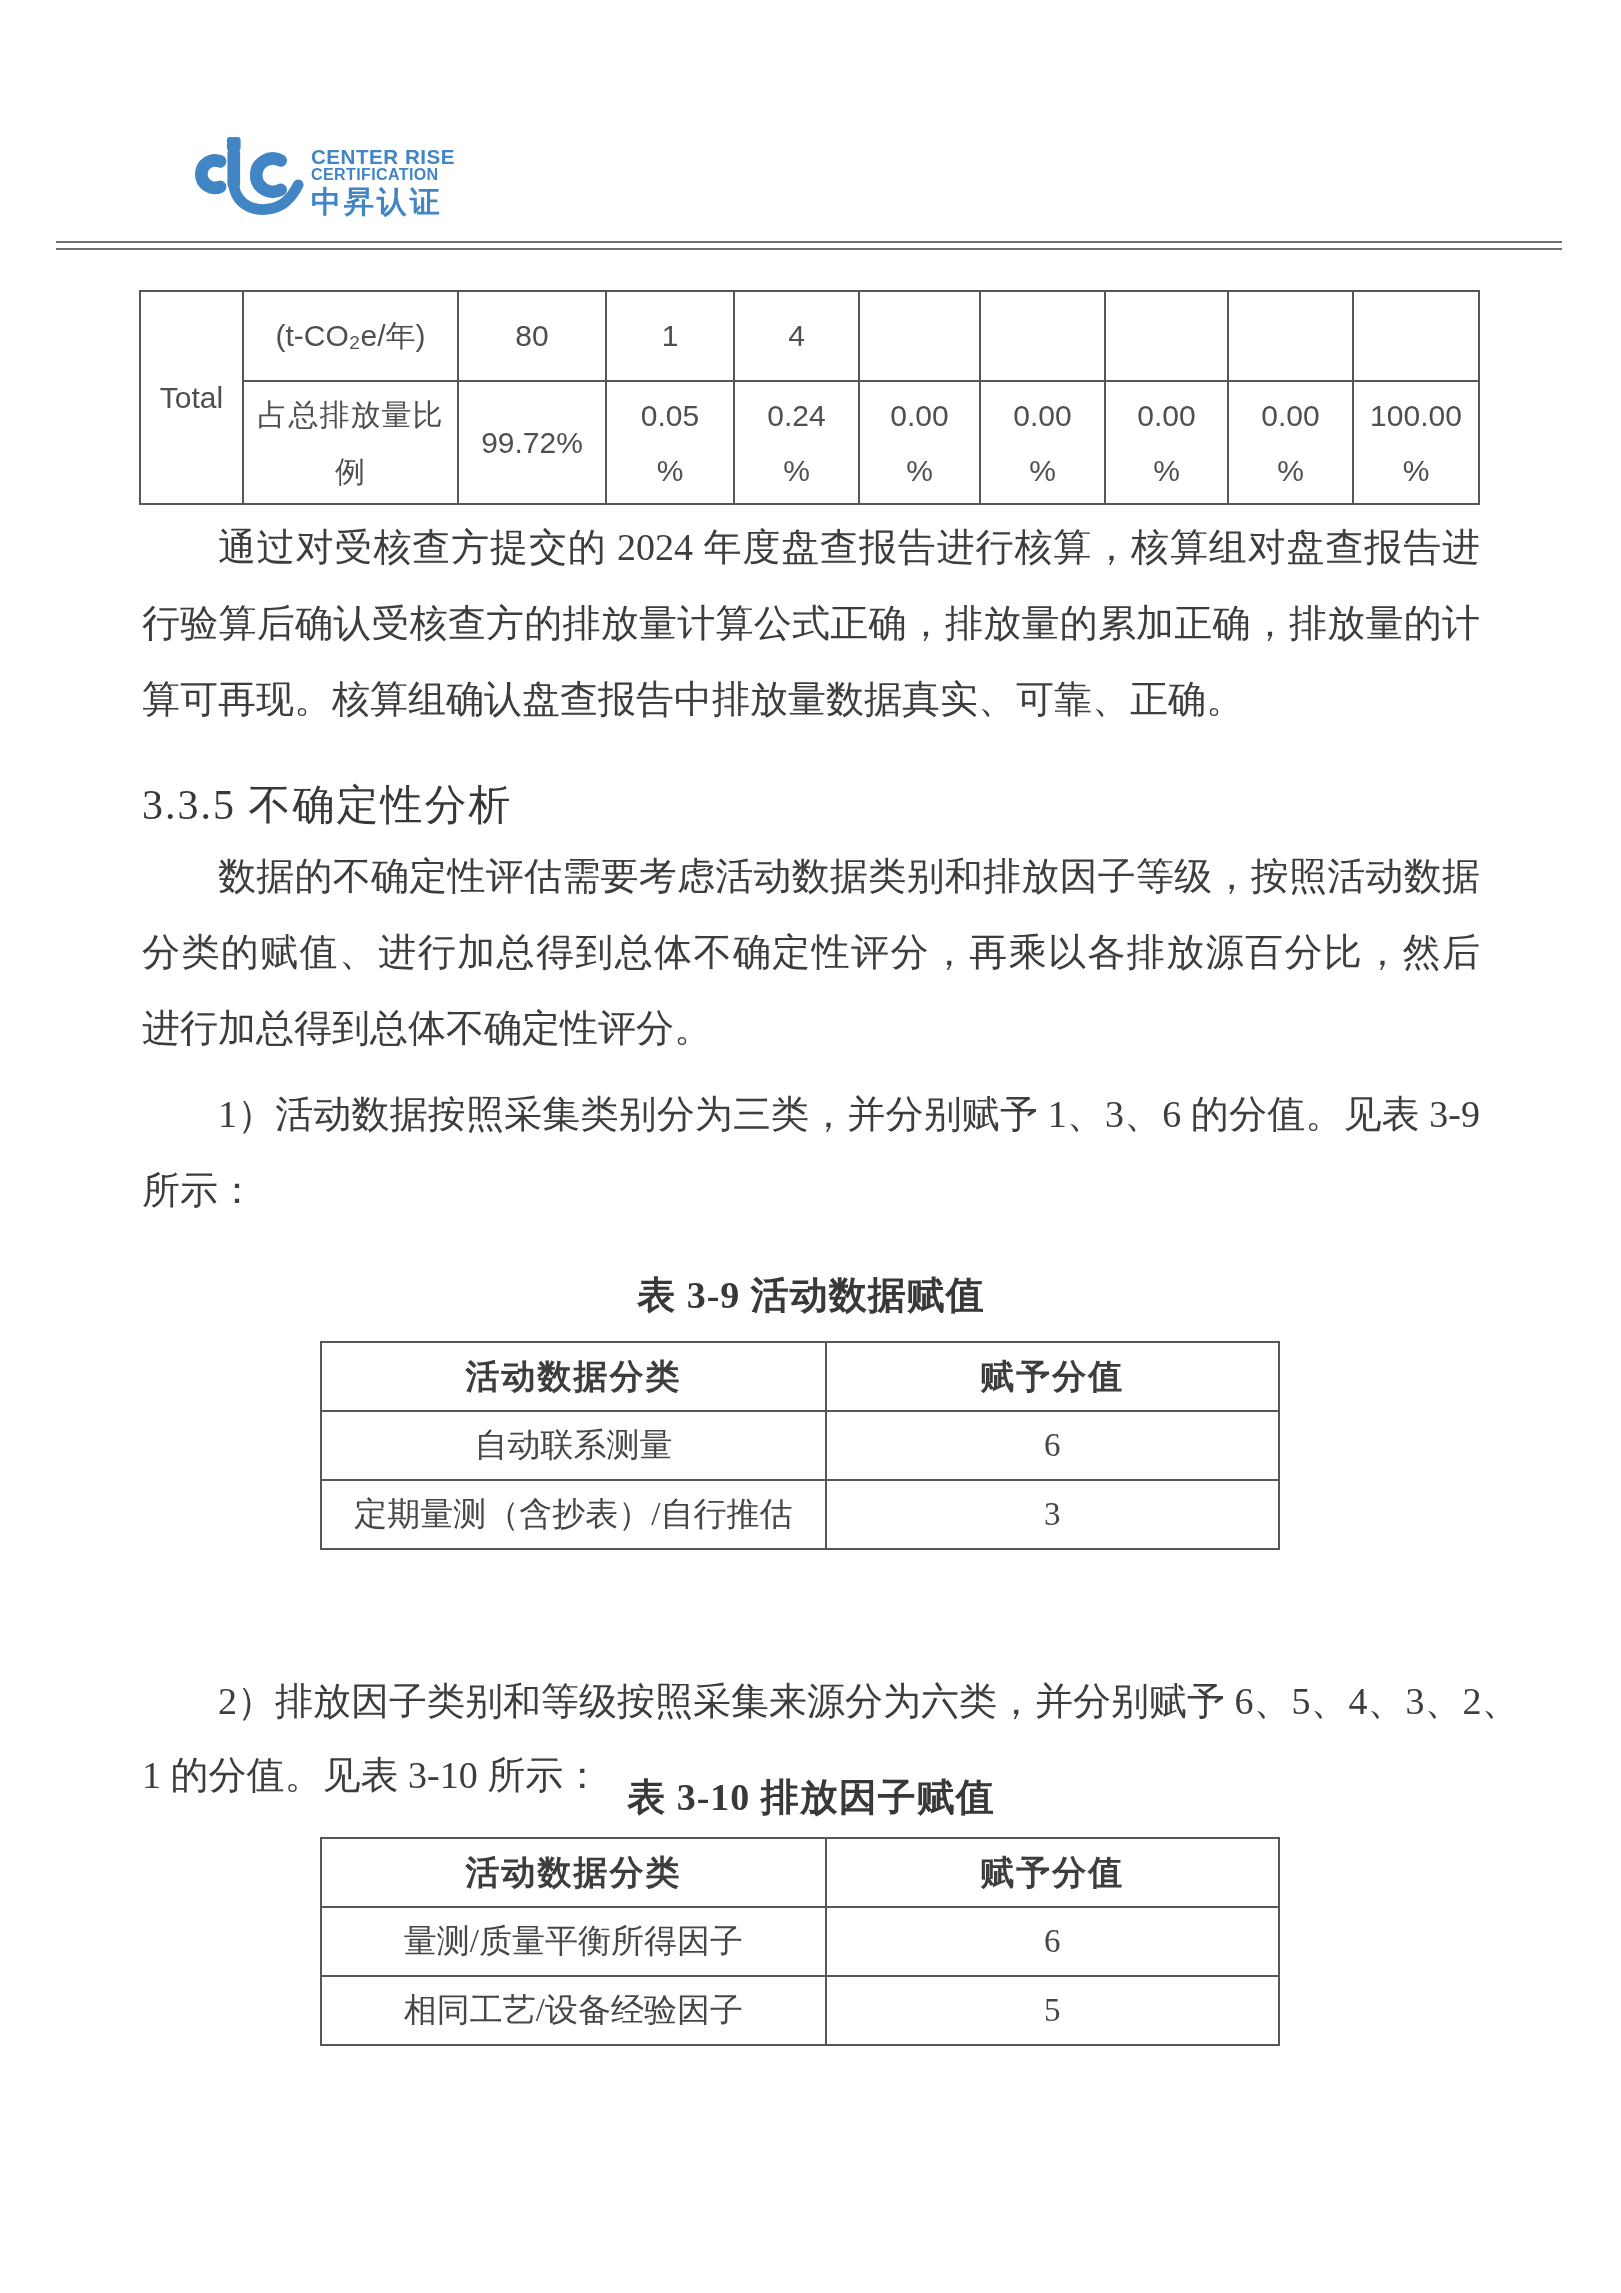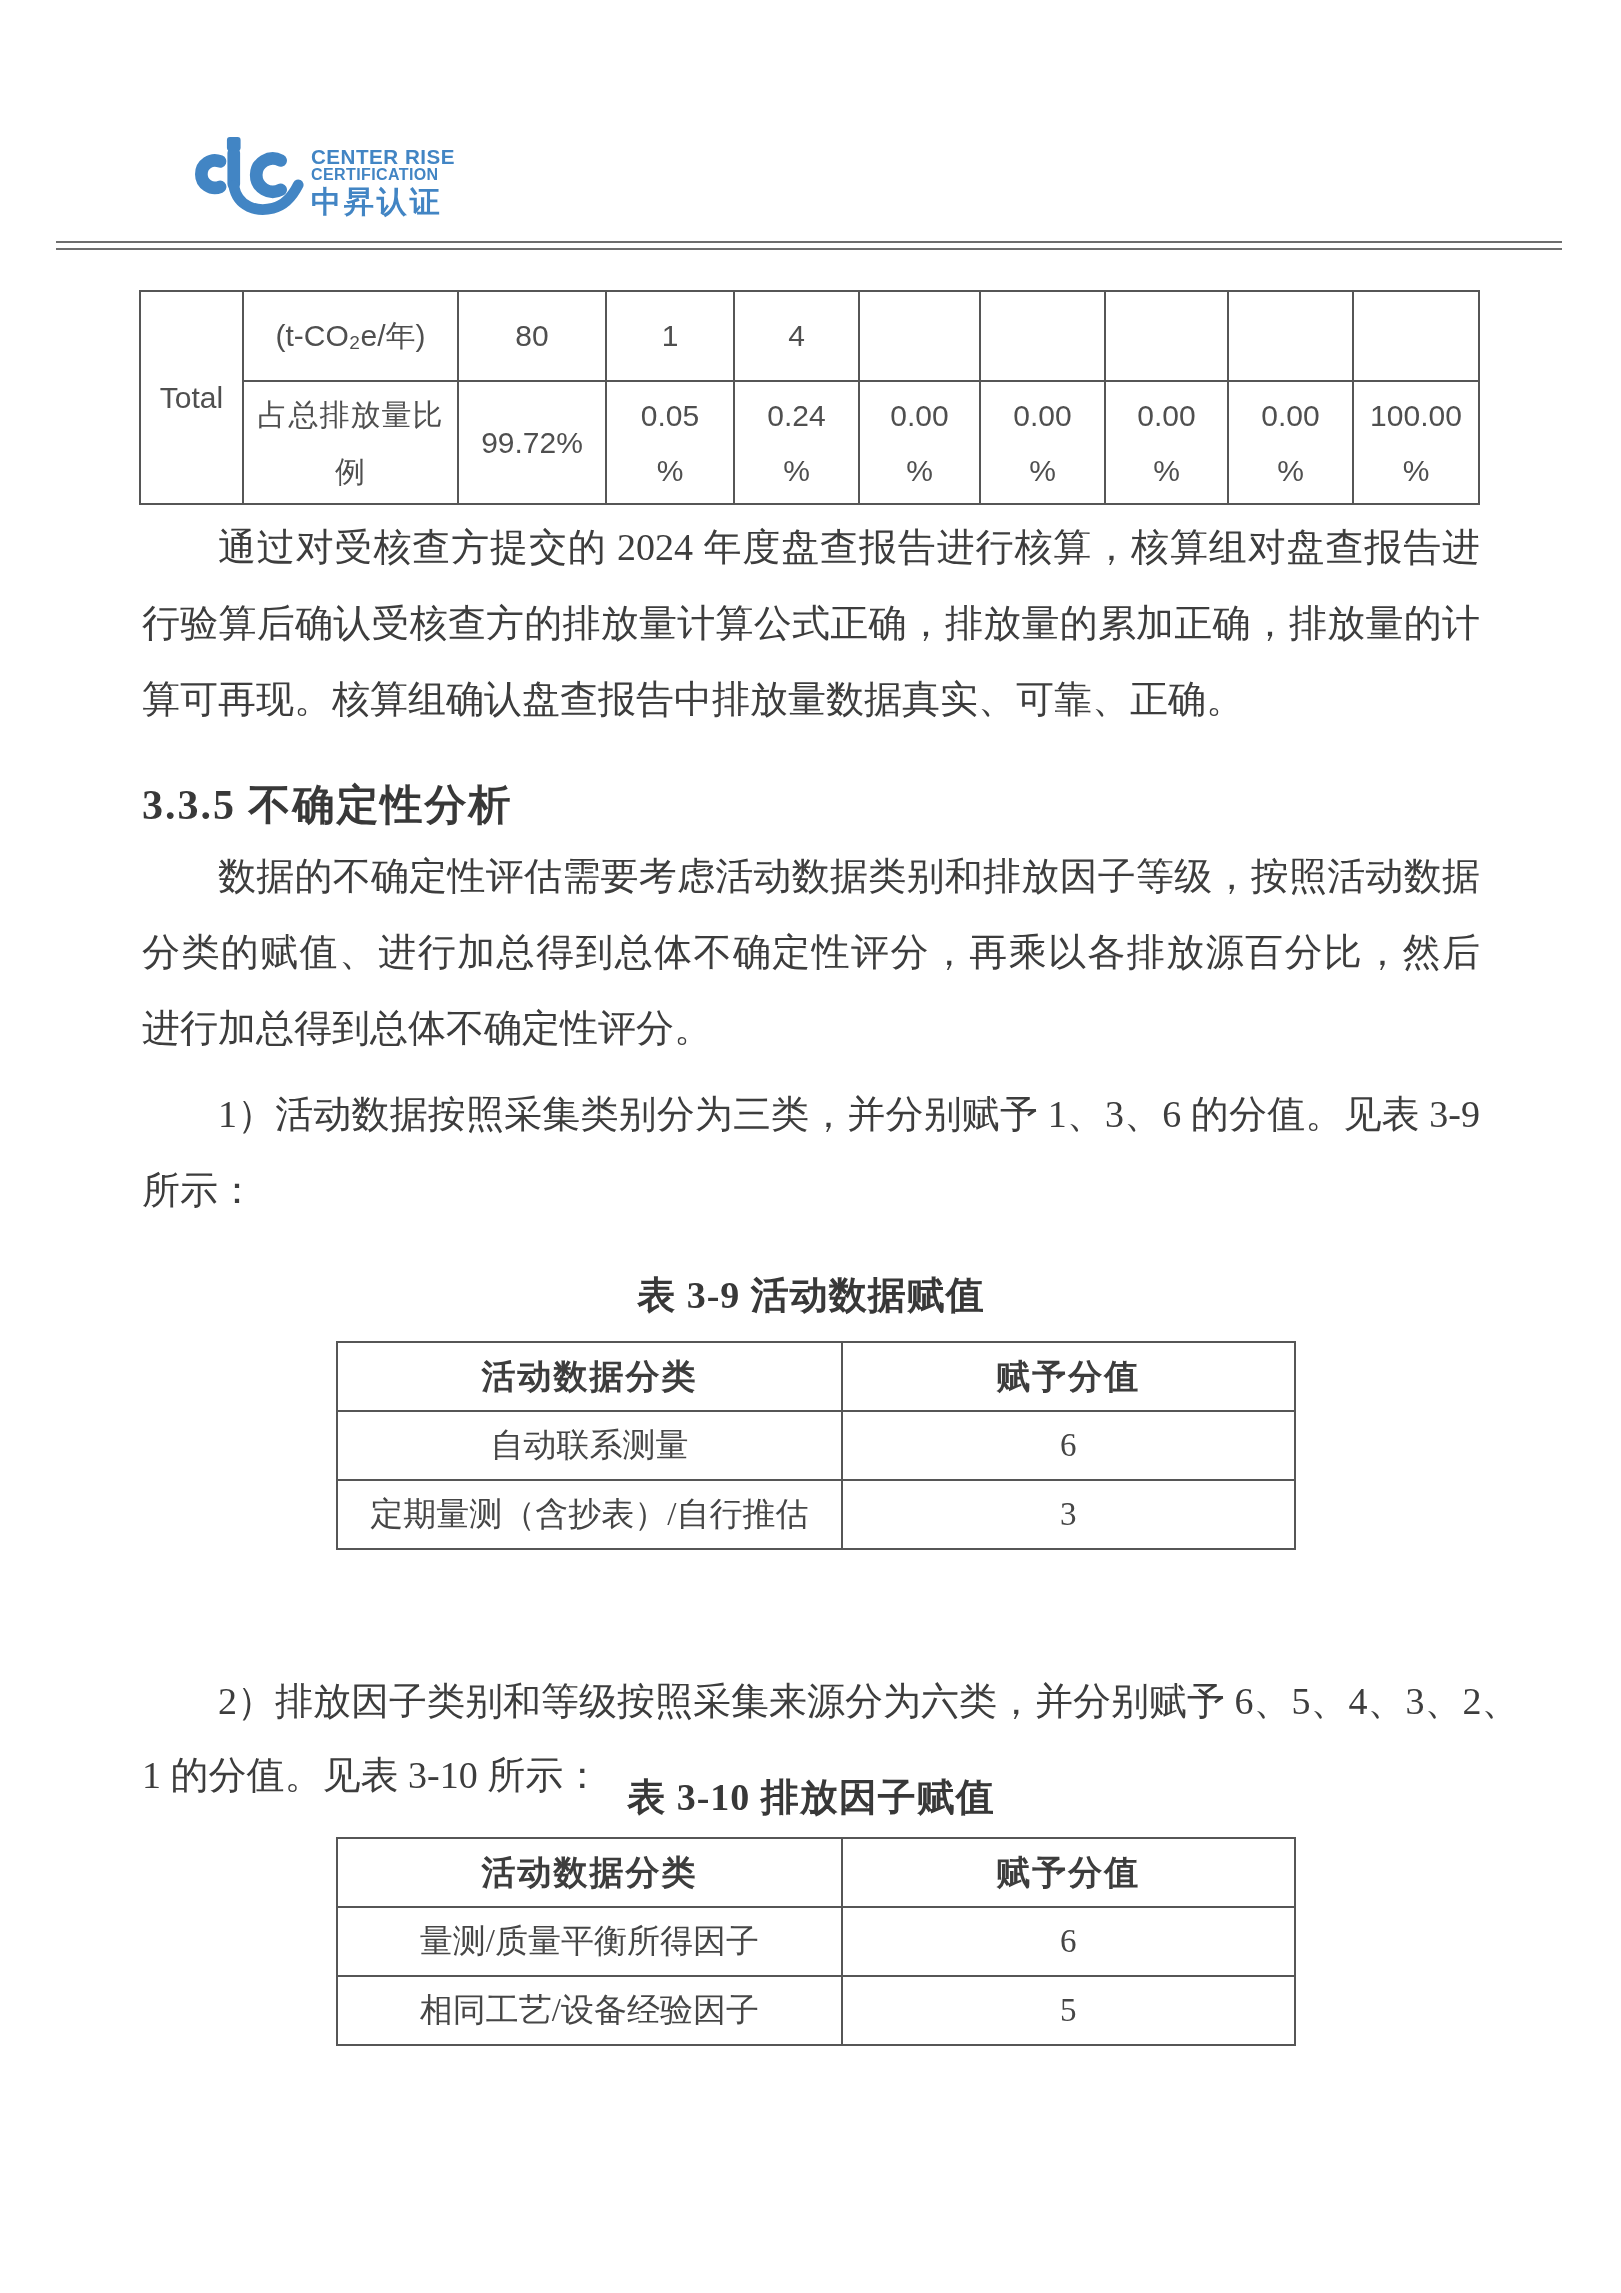--- a/index.html
+++ b/index.html
@@ -43,34 +43,34 @@
   .cellv, .cellu { line-height: 55px; }
 
   
   .para { position: absolute; left: 142px; width: 1338px; font-size: 38px; color: #3d3d3d; }
   .pline { line-height: 76px; text-align: justify; text-align-last: justify; white-space: nowrap; }
   .pline.last { text-align-last: left; }
   .pline.ind { padding-left: 76px; }
 
   .sec-heading {
     position: absolute; left: 142px; top: 776px; width: 1338px;
-    font-size: 42px; font-weight: bold; line-height: 59px; color: #383838;
+    font-size: 42px; font-weight: normal; line-height: 59px; color: #383838;
     letter-spacing: 2px;
   }
 
   .tbl-caption {
     position: absolute; left: 142px; width: 1338px; text-align: center;
     font-size: 38px; font-weight: bold; color: #383838; line-height: 51px; letter-spacing: 1px; margin-top: 8px;
   }
   .cap-39  { top: 1262px; }
   .cap-310 { top: 1764px; }
 
   
   table.assign {
-    position: absolute; left: 336px;
+    position: absolute; left: 320px;
     border-collapse: collapse; table-layout: fixed; width: 938px;
     font-size: 33px; color: #464646;
   }
   table.assign th, table.assign td {
     border: 2px solid #565656; text-align: center; vertical-align: middle;
     padding: 0 3.9px; white-space: nowrap; overflow: hidden; font-weight: normal;
   }
   table.assign th { font-weight: bold; font-size: 34px; letter-spacing: 2px; color: #3d3d3d; }
   table.assign tr { height: 69px; }
   table.t39  { top: 1341px; }

